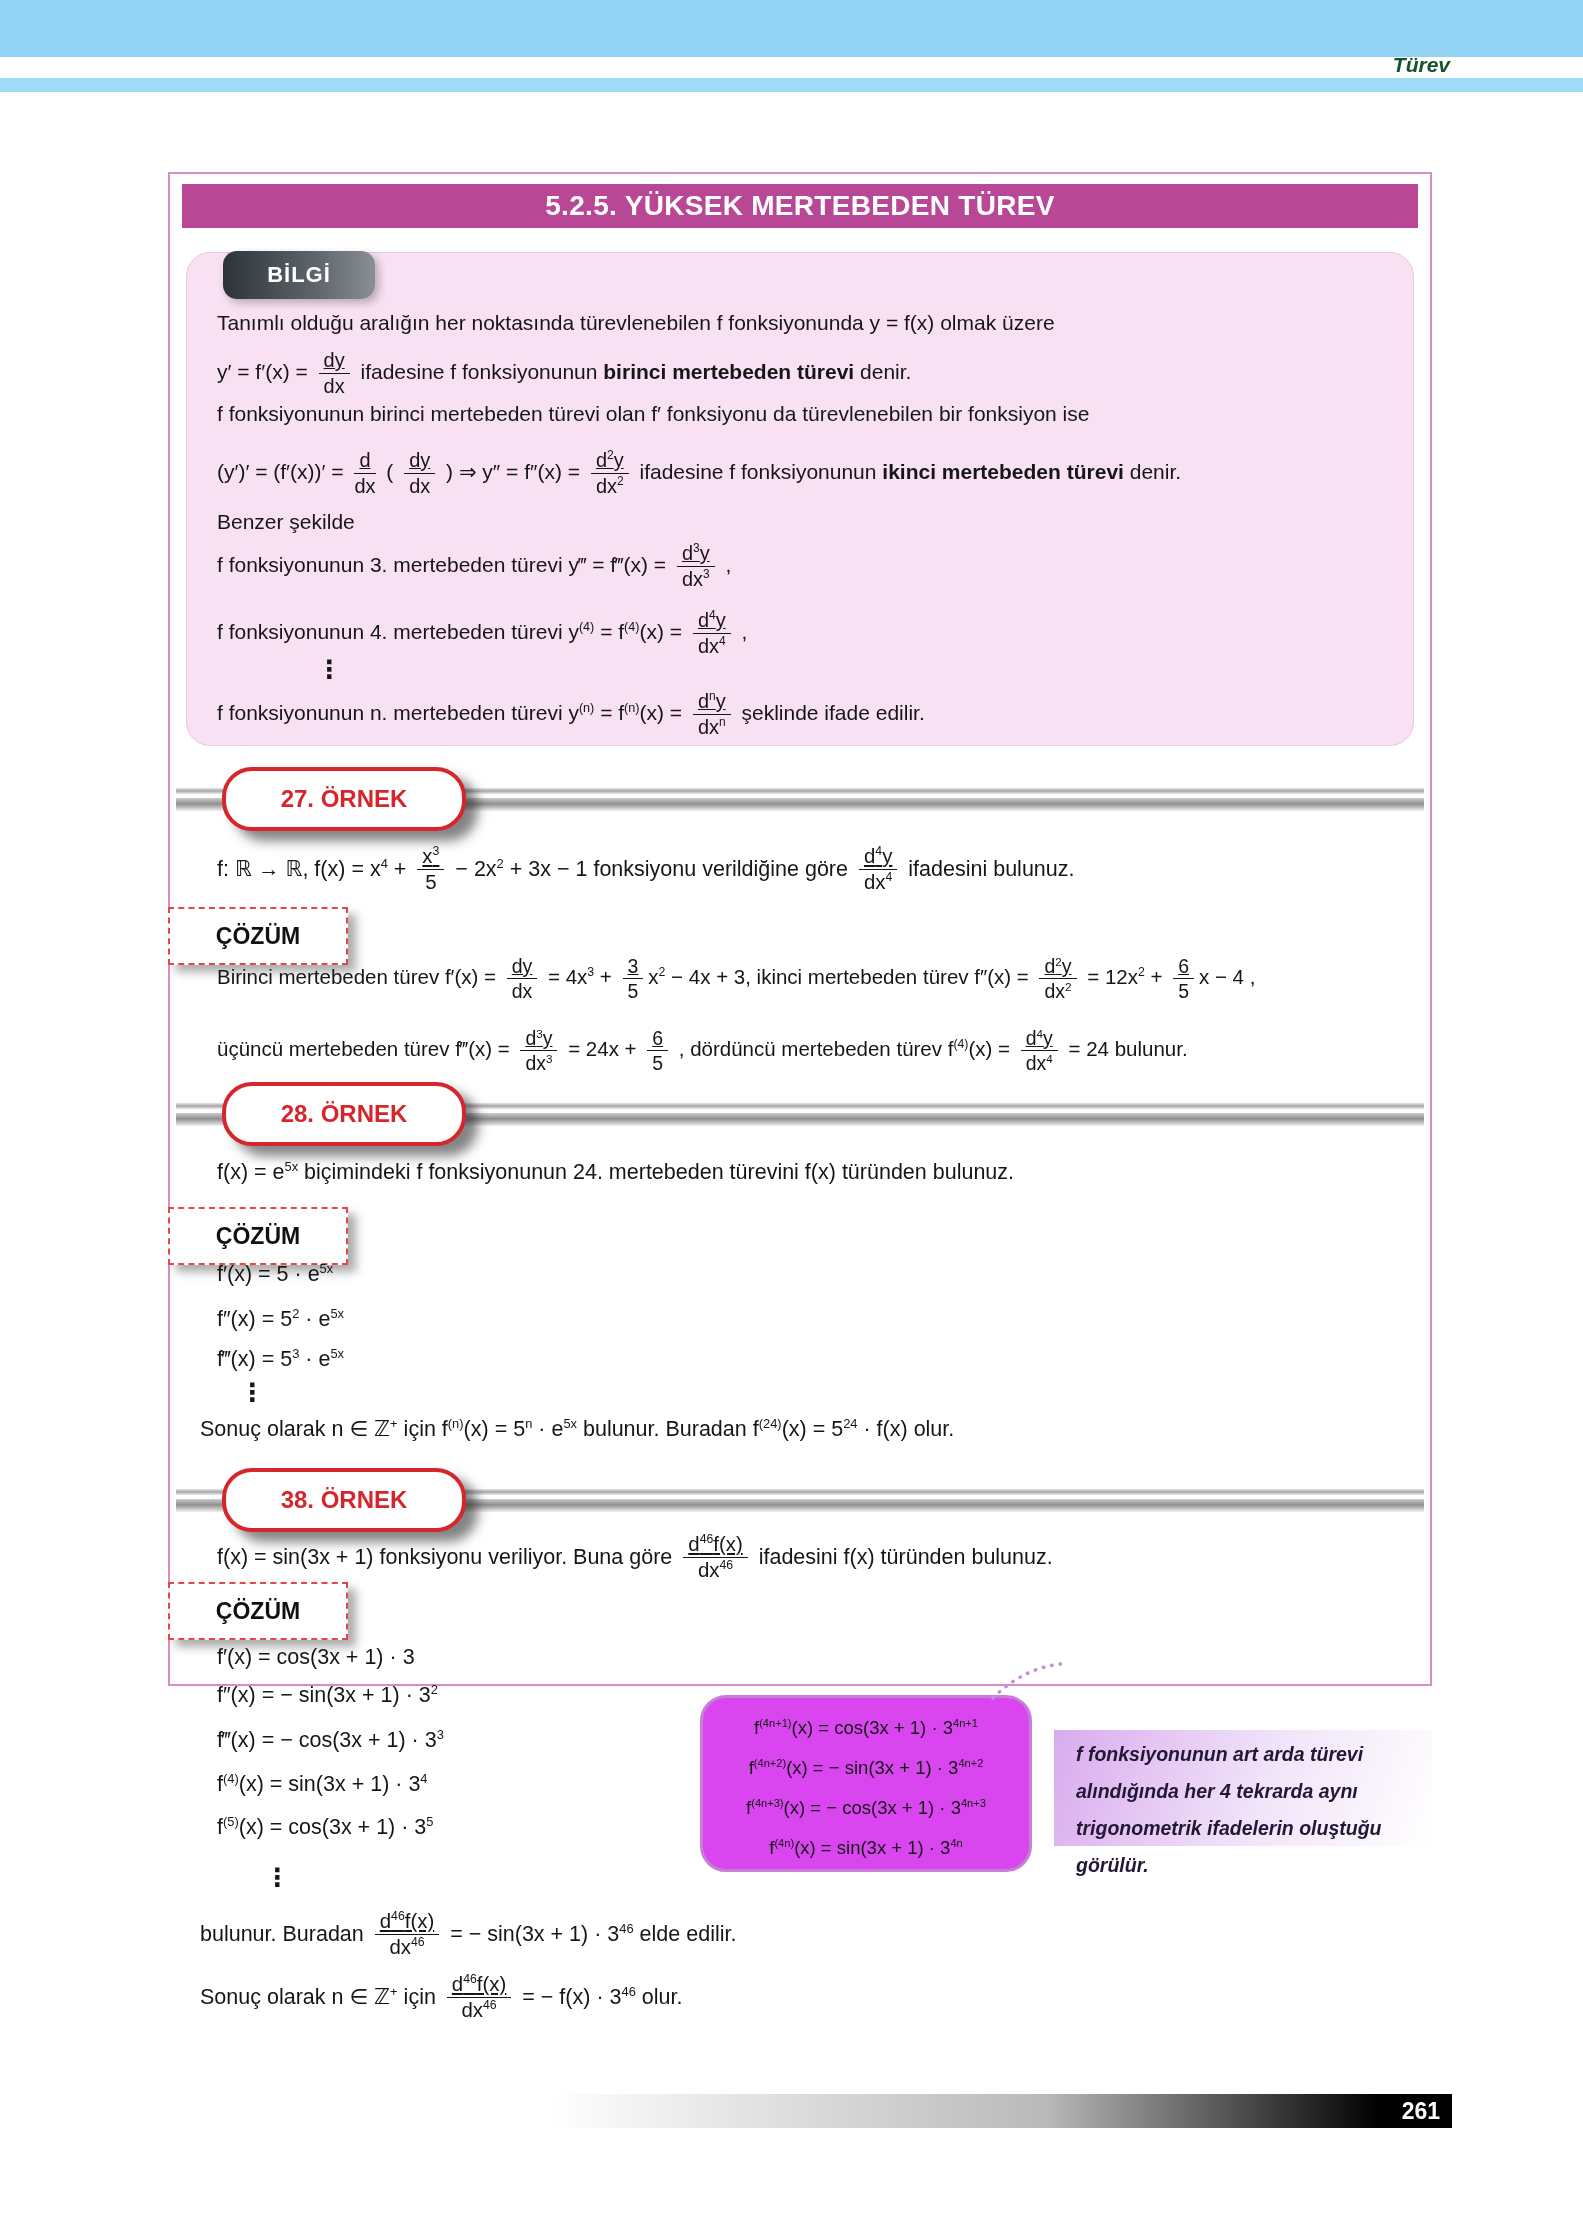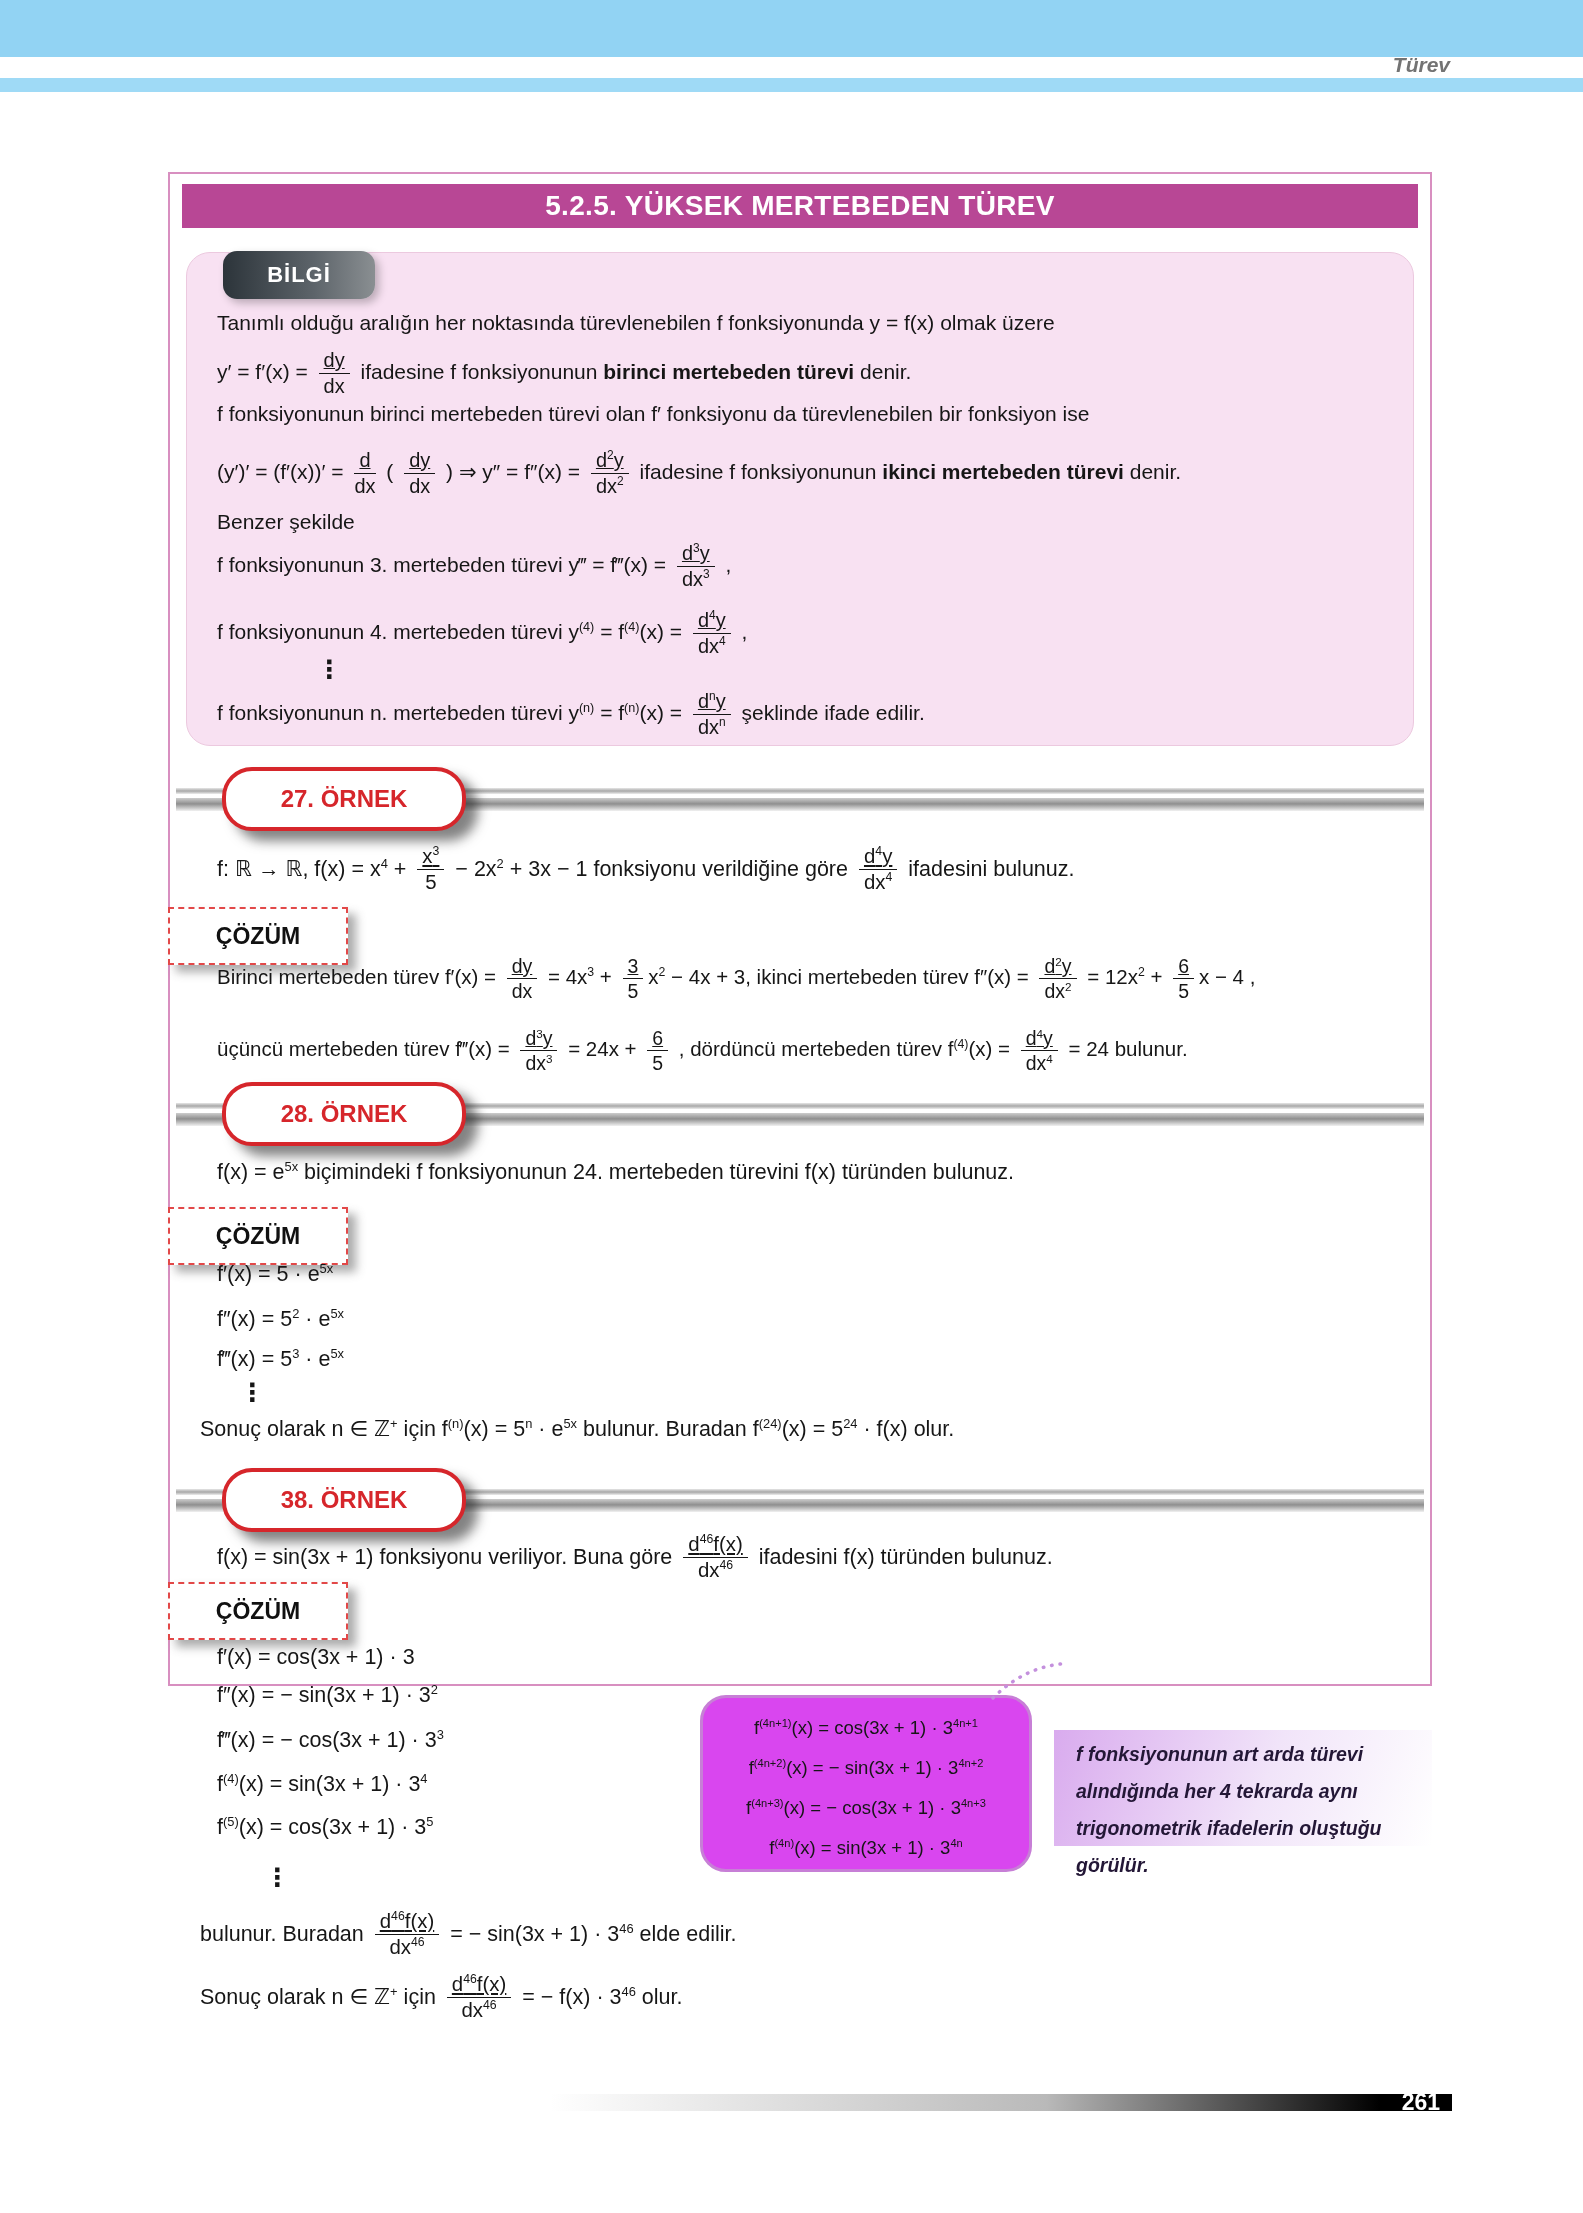--- a/index.html
+++ b/index.html
@@ -3,21 +3,21 @@
 <meta charset="utf-8">
 <style>
   html,body{margin:0;padding:0;}
   body{
     width:1583px;height:2213px;position:relative;background:#ffffff;overflow:hidden;
     font-family:"Liberation Sans","DejaVu Sans",sans-serif;color:#161616;
   }
   
   .band-blue-main{position:absolute;left:0;top:0;width:100%;height:57px;background:#92d3f3;}
   .band-white{position:absolute;left:0;top:57px;width:100%;height:21px;background:#ffffff;}
-  .chapter-label{position:absolute;right:133px;top:53px;font-size:21px;font-weight:bold;font-style:italic;color:#737373;}
+  .chapter-label{position:absolute;right:133px;top:53px;font-size:21px;font-weight:bold;font-style:italic;color:#14532d;}
   .band-blue-thin{position:absolute;left:0;top:78px;width:100%;height:14px;background:#9fdaf6;}
 
   
   .content{position:absolute;left:168px;top:172px;width:1264px;height:1514px;
     box-sizing:border-box;background:#fff;border:2px solid #d88fc0;}
   .title-bar{position:absolute;left:12px;top:10px;right:12px;height:44px;background:#b84795;
     color:#fff;display:flex;align-items:center;justify-content:center;
     font-size:28px;font-weight:bold;letter-spacing:0.3px;}
 
   
@@ -59,21 +59,21 @@
     background:#d946ef;border:3px solid #c77fd6;border-radius:26px;padding:10px 6px 0 6px;
     text-align:center;}
   .pattern-box .pline{font-size:18.5px;line-height:40px;white-space:nowrap;}
   .note{position:absolute;left:884px;top:1556px;width:378px;height:116px;box-sizing:border-box;
     background:linear-gradient(110deg,#d9abee,#f1e4f9 55%,#ffffff 100%);
     padding:6px 8px 0 22px;}
   .note-text{font-size:19.5px;line-height:37px;font-style:italic;font-weight:bold;color:#231736;}
   .connector{position:absolute;left:815px;top:1478px;}
 
   
-  .footer-bar{position:absolute;left:550px;top:2094px;width:902px;height:17px;
+  .footer-bar{position:absolute;left:550px;top:2094px;width:902px;height:34px;
     background:linear-gradient(90deg,rgba(255,255,255,0),#b9b9b9 55%,#000000 92%);
     display:flex;align-items:center;justify-content:flex-end;}
   .page-number{color:#fff;font-size:23px;font-weight:bold;padding-right:12px;}
 </style>
 </head>
 <body>
 
 <div class="band-blue-main"></div>
 <div class="band-white"></div>
 <div class="chapter-label">Türev</div>

